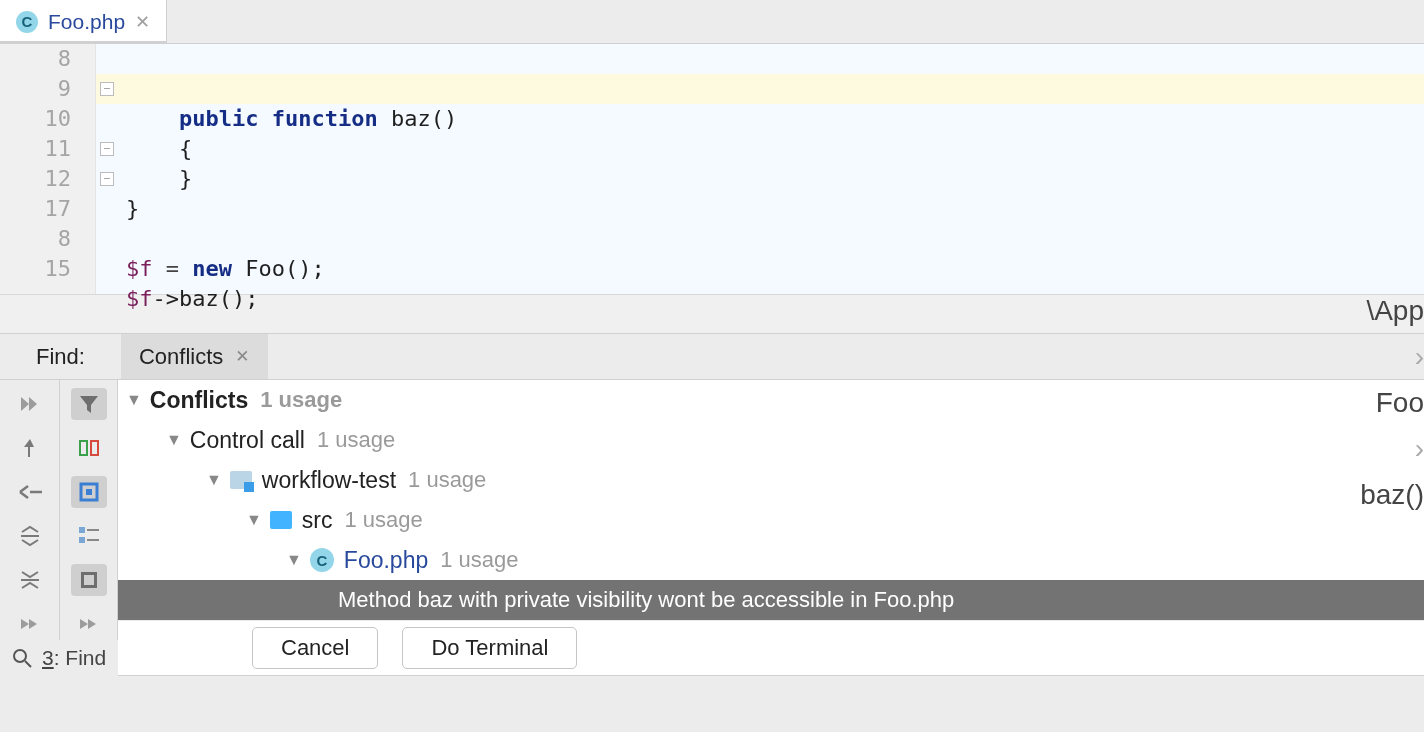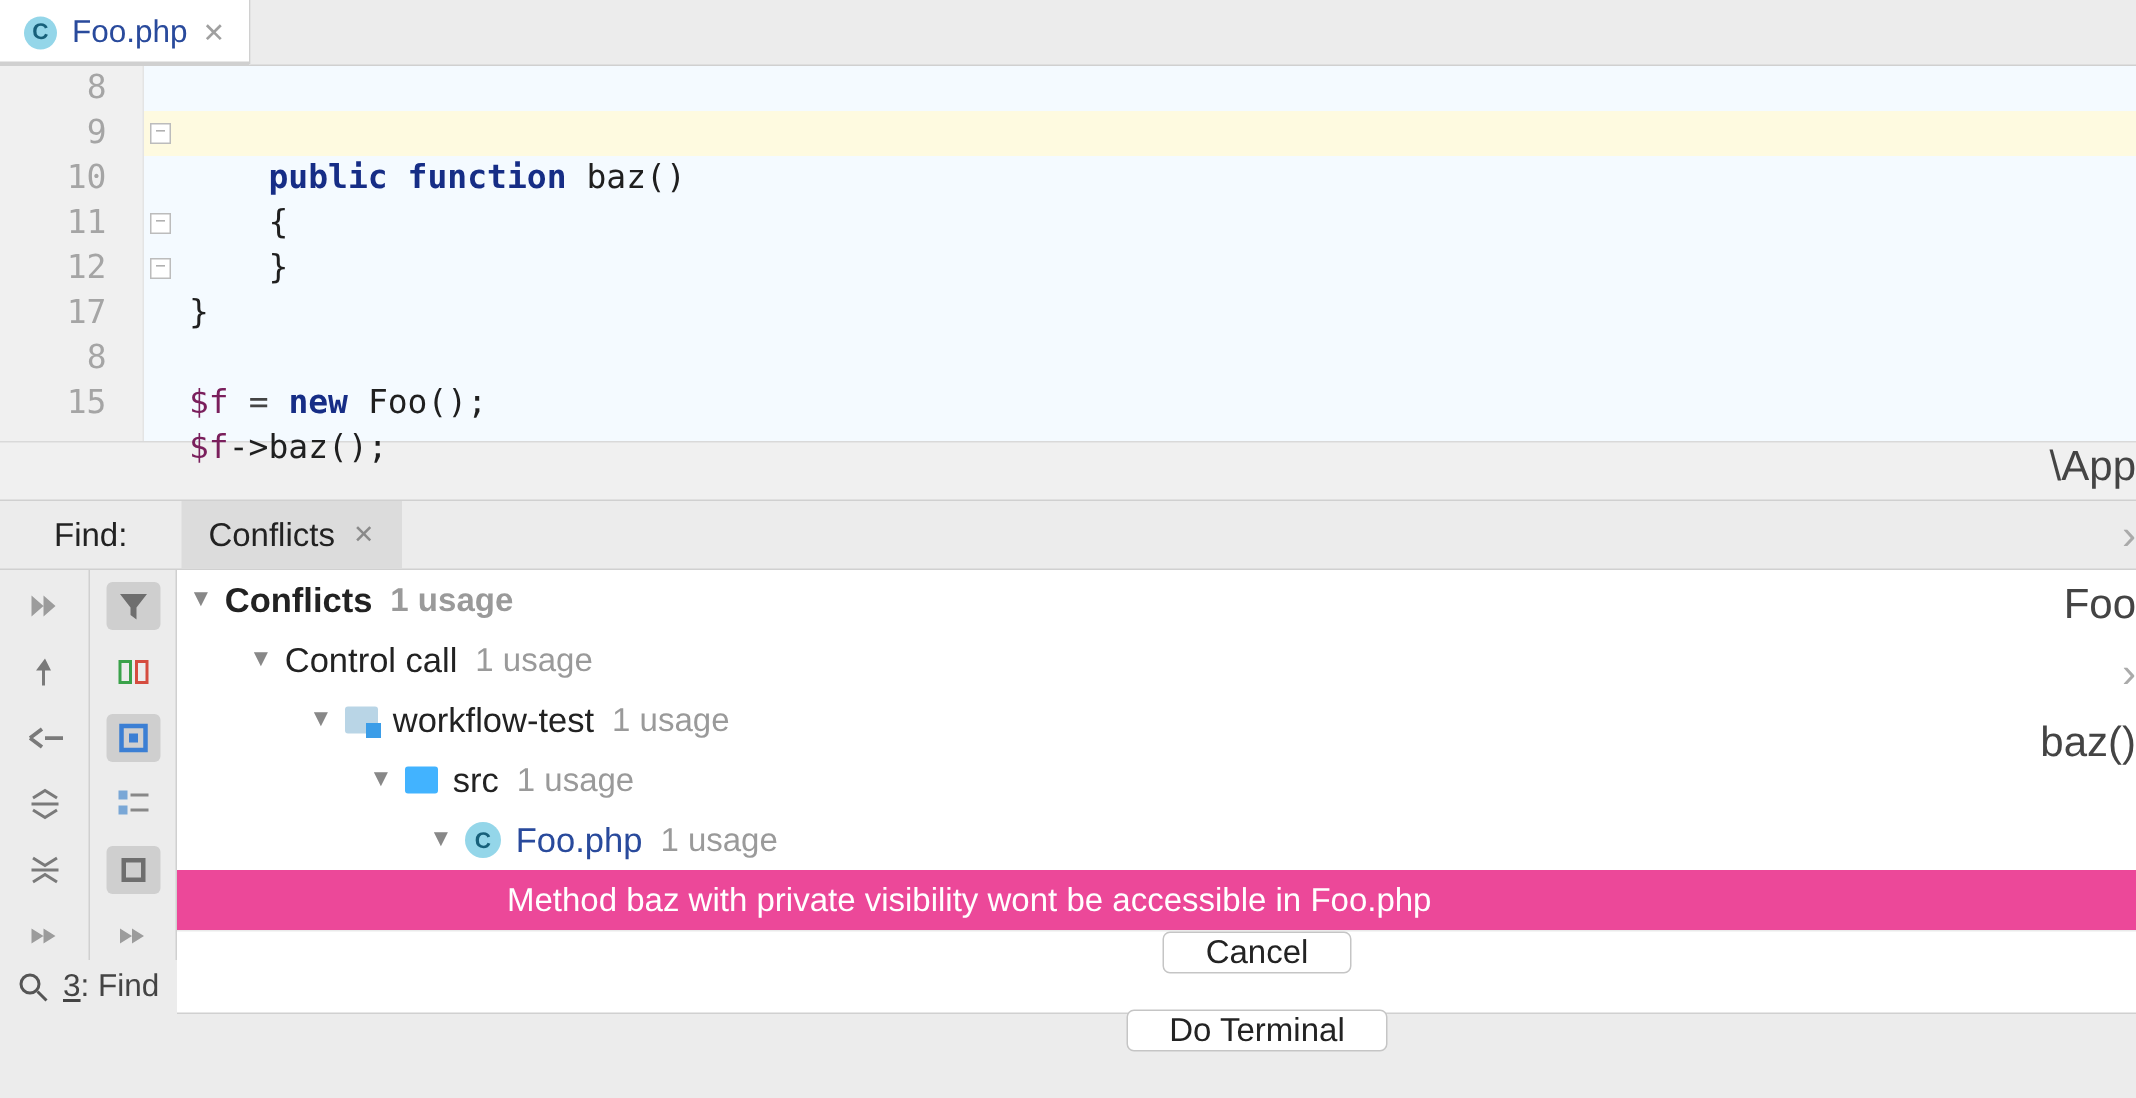--- a/index.html
+++ b/index.html
@@ -38,22 +38,22 @@
 .tree-row .count { color:#9a9a9a; margin-left:12px; font-size:22px;}
 .tree-row.lvl0 { padding-left:8px; font-weight:700;}
 .tree-row.lvl0 .tlabel { font-weight:700;}
 .tree-row.lvl1 { padding-left:48px; }
 .tree-row.lvl2 { padding-left:88px; }
 .tree-row.lvl3 { padding-left:128px; }
 .tree-row.lvl4 { padding-left:168px; }
 .folder { width:22px; height:18px; background:#42b3ff; border-radius:2px; margin-right:10px; position:relative;}
 .folder.dim { background:#b9d5e6;}
 .folder .dot { position:absolute; right:-2px; bottom:-3px; width:10px; height:10px; background:#3b9de8;}
-.sel-row { background:#ec4899; color:#fff; height:40px; display:flex; align-items:center; padding-left:220px; font-size:22px;}
-.row-btns { height:56px; display:flex; align-items:center; gap:24px; padding-left:134px; background:#fff; border-top:1px solid #eaeaea; border-bottom:1px solid #d0d0d0;flex-direction:column;}
+.sel-row { background:#737373; color:#fff; height:40px; display:flex; align-items:center; padding-left:220px; font-size:22px;}
+.row-btns { height:56px; display:flex; align-items:center; gap:24px; padding-left:134px; background:#fff; border-top:1px solid #eaeaea; border-bottom:1px solid #d0d0d0;}
 .btn { height:42px; padding:0 28px; background:#fff; border:1px solid #c5c5c5; border-radius:5px; color:#232323; font-size:22px; display:flex; align-items:center;}
 .status { height:36px; background:#ececec; display:flex; align-items:center; gap:50px; padding-left:12px; color:#444; font-size:21px;}
 .status .item { display:flex; align-items:center; gap:10px;}
 .status .u { text-decoration:underline;}
 svg { display:block; }
 </style>
 </head>
 <body>
 
 <div class="tab-bar">

